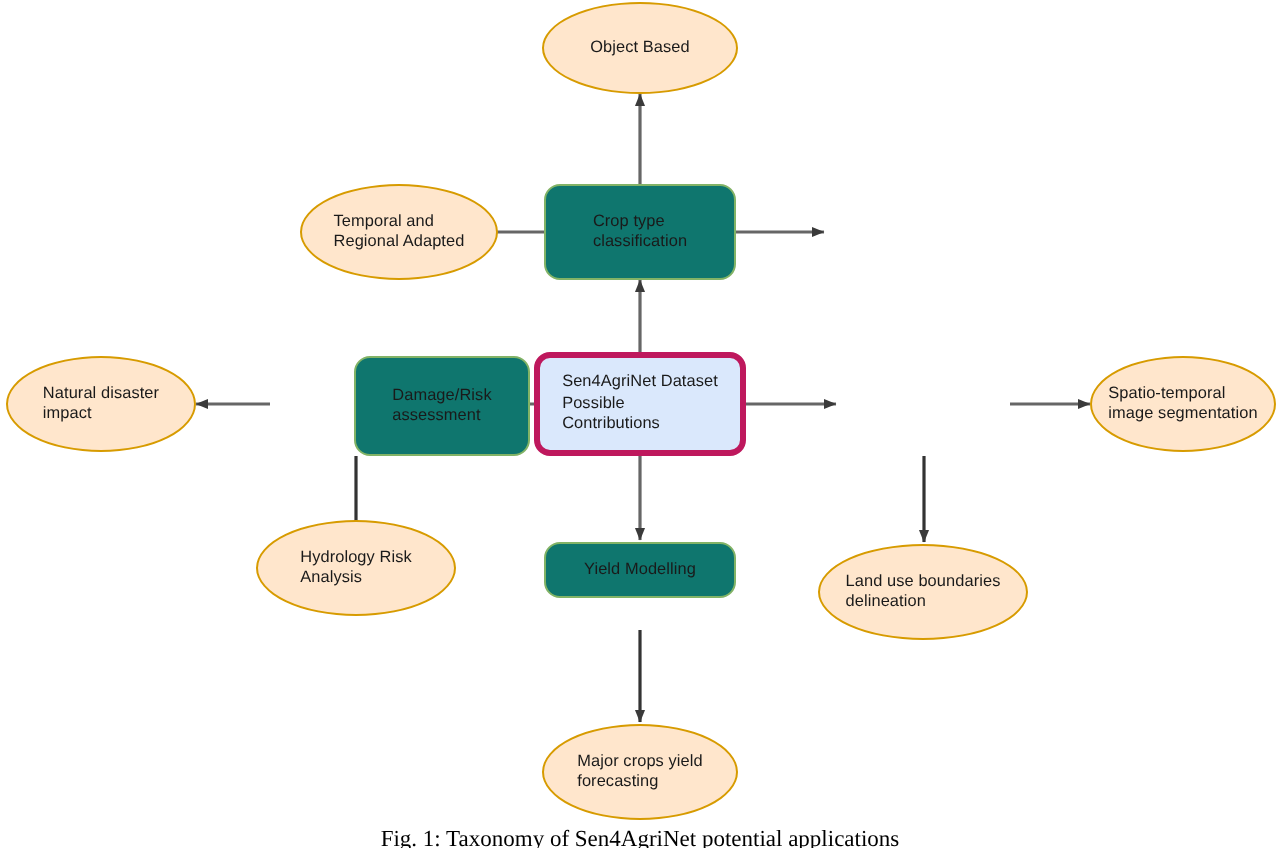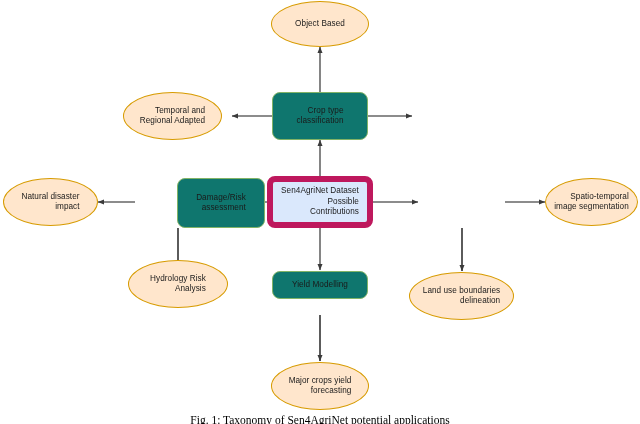--- a/index.html
+++ b/index.html
@@ -20,36 +20,36 @@
     left: 0;
     top: 0;
     width: 640px;
     height: 424px;
   }
   .node {
     position: absolute;
     display: flex;
     align-items: center;
     justify-content: center;
-    text-align: right;
+    text-align: left;
     box-sizing: border-box;
     font-size: 8.2px;
     line-height: 1.28;
     color: #1a1a1a;
     letter-spacing: 0.05px;
     padding: 2px 4px;
   }
   .node-box {
     background: #0f766e;
     border: 1px solid #82b366;
     border-radius: 8px;
   }
   .node-center {
     background: #dae8fc;
-    border: 6px solid #be185d;
+    border: 3px solid #be185d;
     border-radius: 8px;
   }
   .node-ellipse {
     background: #ffe6cc;
     border: 1px solid #d79b00;
     border-radius: 50%;
   }
   .caption {
     position: absolute;
     left: 0;
@@ -95,21 +95,21 @@
 
     <line x1="462" y1="228" x2="462" y2="271" stroke="#333333" stroke-width="1.6" marker-end="url(#arrow)"></line>
 
     <line x1="320" y1="315" x2="320" y2="361" stroke="#333333" stroke-width="1.6" marker-end="url(#arrow)"></line>
   </svg>
 
   <div class="node node-ellipse" style="left:271px; top:1px; width:98px; height:46px;">
     <span>Object Based</span>
   </div>
 
-  <div class="node node-ellipse" style="left:123px; top:92px; width:99px; height:48px;">
+  <div class="node node-ellipse" style="left:150px; top:92px; width:99px; height:48px;">
     <span>
       <span>Temporal and</span><br>
       <span>Regional Adapted</span>
     </span>
   </div>
 
   <div class="node node-box" style="left:272px; top:92px; width:96px; height:48px;">
     <span>
       <span>Crop type</span><br>
       <span>classification</span>

